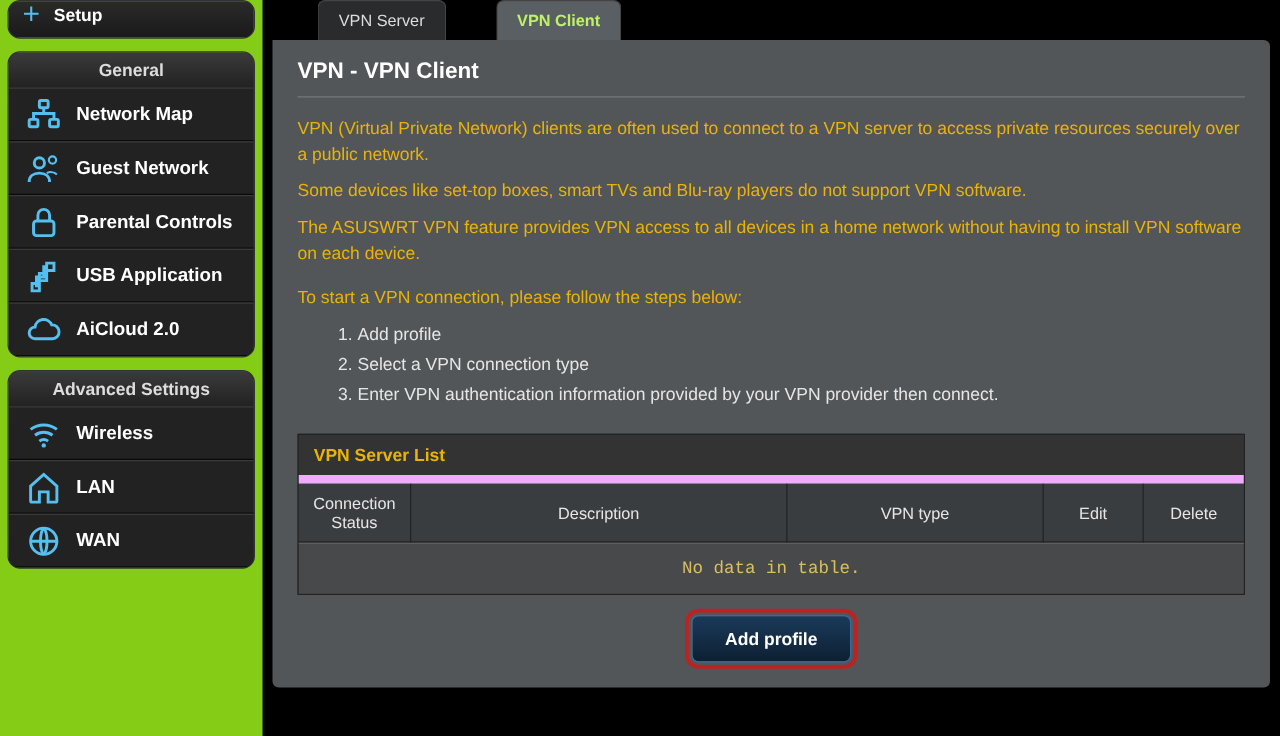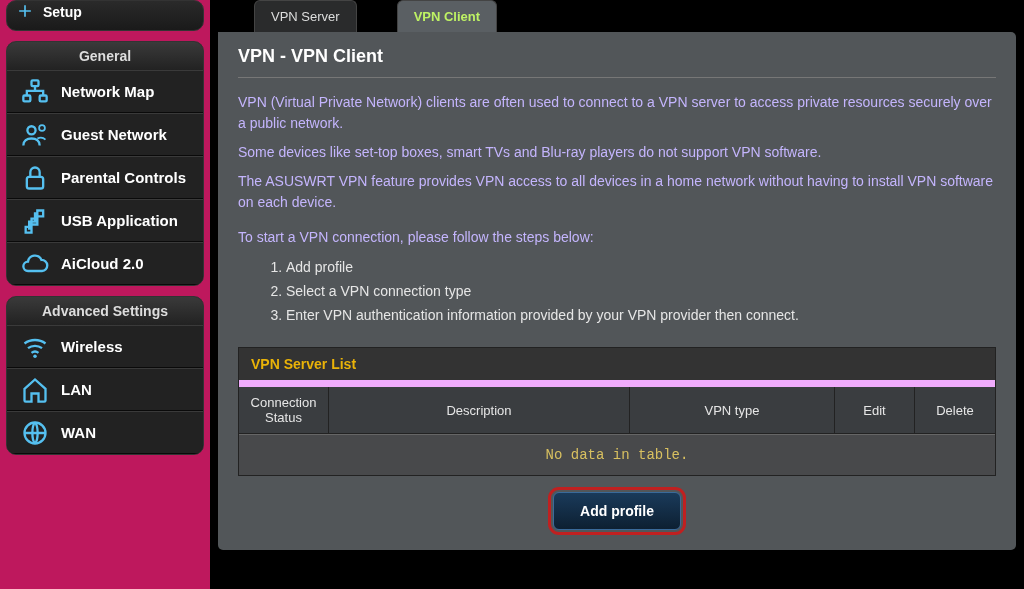--- a/index.html
+++ b/index.html
@@ -8,21 +8,21 @@
     background: #000;
     color: #fff;
     font-size: 14px;
     width: 1024px;
     height: 589px;
     overflow: hidden;
   }
   .layout { display: flex; height: 589px; }
   .sidebar {
     width: 210px;
-    background: #be185d;
+    background: #84cc16;
     padding: 0 6px;
     flex-shrink: 0;
   }
   .side-panel {
     background: linear-gradient(#2a2a2a, #1a1a1a);
     border-radius: 10px;
     border: 1px solid #333;
     margin-bottom: 10px;
     overflow: hidden;
   }
@@ -99,21 +99,21 @@
     border-radius: 0 5px 5px 5px;
   }
   .panel h2 {
     font-size: 18px;
     color: #fff;
     font-weight: bold;
     padding-bottom: 10px;
     border-bottom: 1px solid #777;
     margin-bottom: 14px;
   }
-  .panel p { margin-bottom: 8px; line-height: 1.5; color: #c4b5fd; }
+  .panel p { margin-bottom: 8px; line-height: 1.5; color: #eab308; }
   .steps-intro { margin-top: 14px; margin-bottom: 8px; }
   .panel ol { margin-left: 48px; margin-bottom: 20px; color: #e6e6e6; }
   .panel ol li { line-height: 1.7; }
   .table-wrap {
     border: 1px solid #222;
     background: #333;
   }
   .table-title {
     background: #333;
     padding: 8px 12px;

